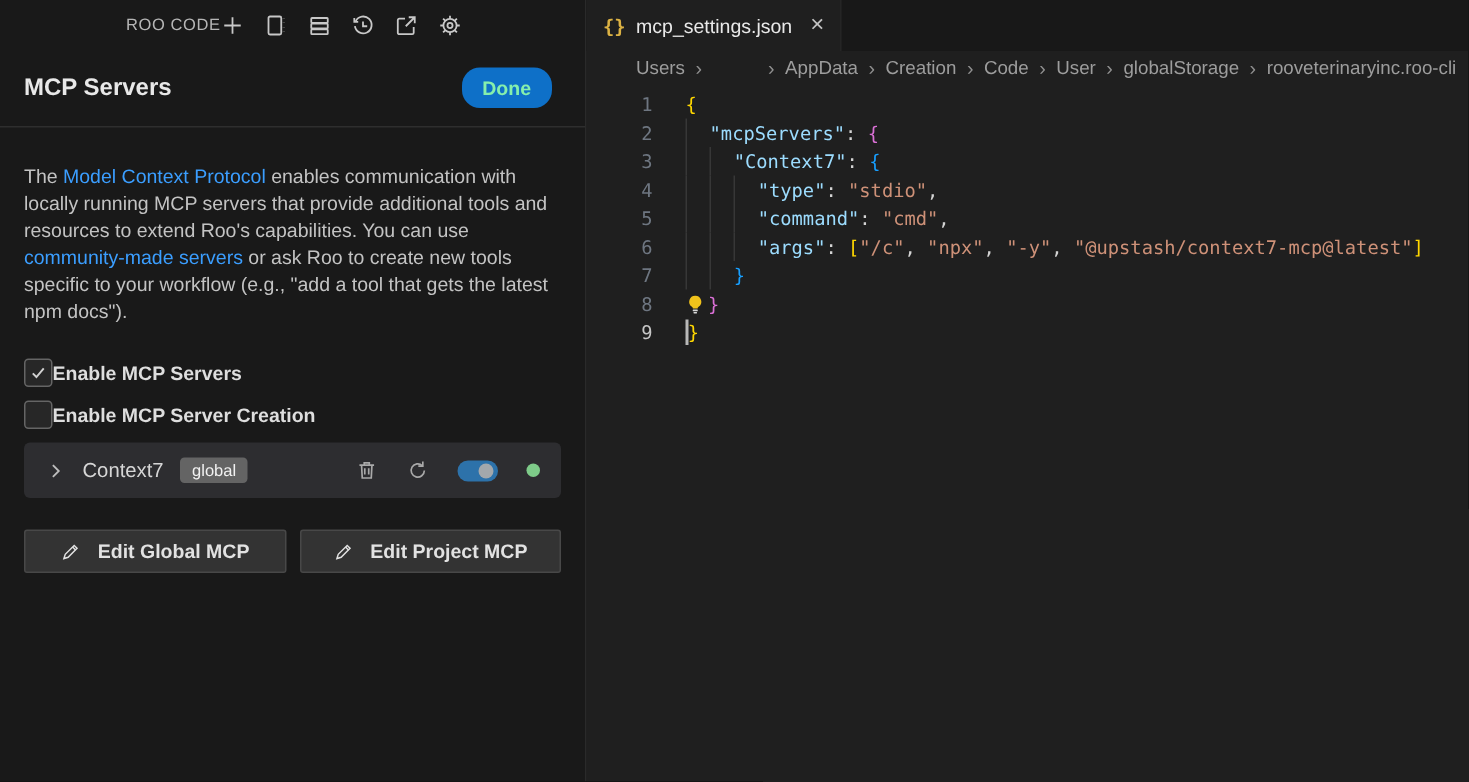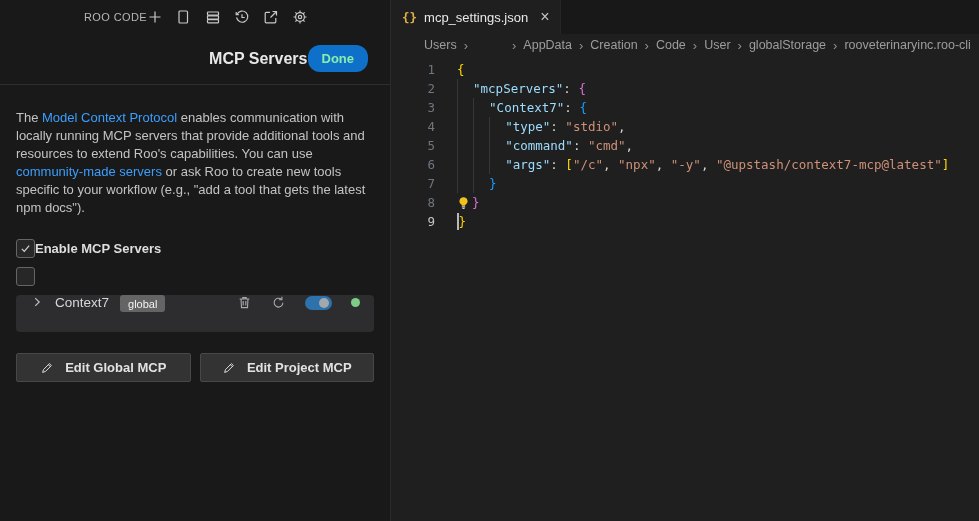--- a/index.html
+++ b/index.html
@@ -8,36 +8,36 @@
 
   
   .panel{width:391px;min-width:391px;background:#191919;border-right:1px solid #2a2a2a;
          color:#ccc;display:flex;flex-direction:column;box-sizing:border-box;}
   .panel-header{height:33px;display:flex;align-items:center;justify-content:center;
                 padding:0 14px 0 16px;flex:none;}
   .ext-title{font-size:11px;letter-spacing:.4px;color:#b6b6b6;}
   .header-icons{display:flex;gap:13px;align-items:center;}
   .icon-btn{display:flex;color:#c8c8c8;cursor:pointer;}
   .icon-btn svg{stroke:currentColor;fill:none;stroke-width:1.2;}
-  .title-row{display:flex;align-items:center;justify-content:flex-end;
+  .title-row{display:flex;align-items:center;justify-content:space-between;
              padding:12px 22px 12px 16px;flex:none;}
   .page-title{margin:0;font-size:16px;font-weight:bold;color:#e8e8e8;}
   .done-btn{background:#0e70c8;color:#86efac;border:none;border-radius:12px;
             font-family:Liberation Sans, sans-serif;font-size:13px;font-weight:bold;padding:6px 14px;cursor:pointer;}
   .divider{height:1px;background:#2e2e2e;flex:none;}
   .panel-body{padding:24px 16px 0 16px;}
   .intro{font-size:13px;line-height:18px;color:#c3c3c3;margin:0 0 22px 0;}
   .intro a{color:#3b9eff;text-decoration:none;cursor:pointer;}
   .toggle-row{display:flex;align-items:center;margin:0 0 9px 0;}
   .checkbox{width:17px;height:17px;border:1px solid #656565;border-radius:3px;background:#272727;
             display:flex;align-items:center;justify-content:center;color:#d0d0d0;cursor:pointer;flex:none;}
   .checkbox svg{stroke:currentColor;fill:none;stroke-width:1.6;}
   .toggle-label{font-size:13px;font-weight:bold;color:#dedede;}
   .desc{font-size:12.5px;line-height:17px;color:#8a8a8a;margin:0 0 25px 0;}
-  .server-row{height:37px;background:#2d2d30;border-radius:4px;display:flex;align-items:flex-start;
+  .server-row{height:37px;background:#2d2d30;border-radius:4px;display:flex;align-items:center;
               gap:11px;padding:0 14px;margin:0 0 21px 0;cursor:pointer;}
   .chev{display:flex;color:#bdbdbd;}
   .chev svg{stroke:currentColor;fill:none;stroke-width:1.4;}
   .server-name{font-size:13.5px;color:#d6d6d6;}
   .badge{background:#646464;color:#f2f2f2;font-size:11px;padding:2.5px 8px;border-radius:3px;}
   .row-actions{margin-left:auto;display:flex;align-items:center;gap:19px;}
   .row-actions .icon-btn{color:#a9a9a9;}
   .toggle{width:27px;height:14px;border-radius:8px;background:#2d72aa;position:relative;cursor:pointer;flex:none;}
   .toggle-knob{width:10px;height:10px;border-radius:50%;background:#a3a8ac;position:absolute;top:2px;right:3px;}
   .status-dot{width:9px;height:9px;border-radius:50%;background:#7ecb89;flex:none;}
@@ -140,20 +140,21 @@
                 <path d="M3.5 8.5 6.5 11.5 12.5 4.5"></path>
               </svg>
           </span>
           <span class="toggle-label">Enable MCP Servers</span>
         </div>
       </div>
 
       <div class="toggle-section">
         <div class="toggle-row">
           <span class="checkbox"></span>
+          <span class="toggle-label">Enable MCP Server Creation</span>
         </div>
       </div>
 
       <div class="server-row">
         <span class="chev">
           <svg width="14" height="14" viewBox="0 0 16 16">
               <path d="M6 3.5 10.5 8 6 12.5"></path>
             </svg>
         </span>
         <span class="server-name">Context7</span>

